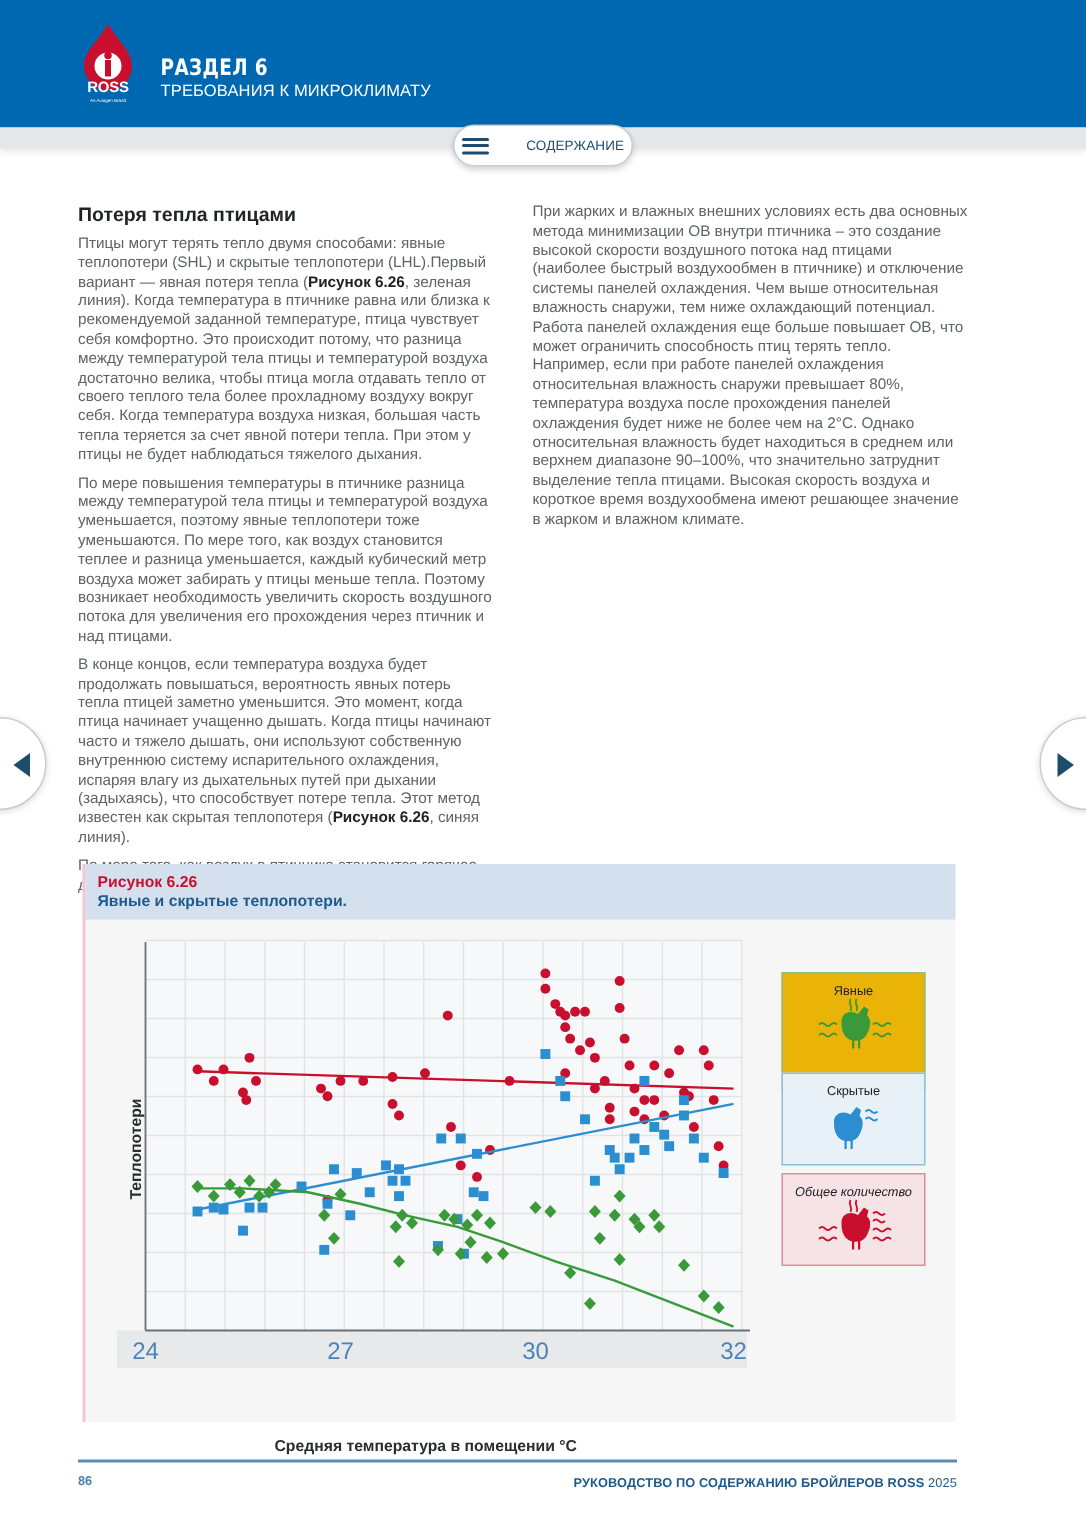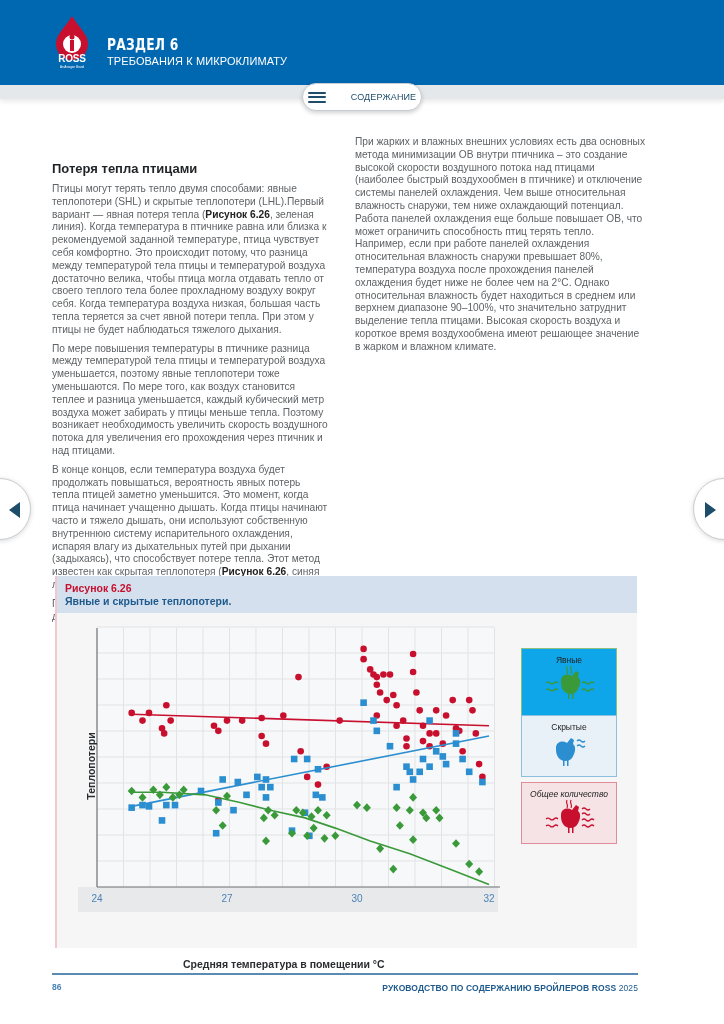--- a/index.html
+++ b/index.html
@@ -15,44 +15,44 @@
 
   .subbar { position: absolute; left: 0; top: 85px; width: 724px; height: 14px; background: #e4e8ea; box-shadow: 0 3px 4px rgba(0,0,0,0.08); }
   .toc-btn { position: absolute; left: 302px; top: 83px; width: 120px; height: 28px; background: #fff; border: 1px solid #c7cdd1; border-radius: 14px; box-shadow: 0 2px 4px rgba(0,0,0,0.18); display: flex; align-items: center; justify-content: center; gap: 25px; cursor: pointer; }
   .toc-btn .burger { width: 18px; height: 11px; display: flex; flex-direction: column; justify-content: space-between; }
   .toc-btn .burger span { display: block; height: 2px; background: #1e4d6b; border-radius: 1px; }
   .toc-btn .lbl { font-size: 9px; color: #1e4d6b; letter-spacing: 0.1px; }
 
   .col { position: absolute; font-size: 10.2px; line-height: 12.8px; color: #5f6366; }
   .col p { margin-bottom: 6px; }
   .col b { color: #222; font-weight: bold; }
-  .col-left { left: 52px; top: 135px; width: 276px; margin-top: 26px; }
+  .col-left { left: 52px; top: 135px; width: 276px; }
   .col-right { left: 355px; top: 136px; width: 290px; }
   .h-title { font-size: 13px; font-weight: bold; color: #1f2326; margin-bottom: 6px; line-height: 16px; }
 
   .nav-arrow { position: absolute; top: 478px; width: 62px; height: 62px; border-radius: 50%; background: #fff; border: 1px solid #c8ced2; box-shadow: 0 1px 5px rgba(0,0,0,0.15); cursor: pointer; }
   .nav-left { left: -31px; }
   .nav-right { left: 693px; }
   .tri-l { position: absolute; left: 39px; top: 23px; width: 0; height: 0; border-top: 8px solid transparent; border-bottom: 8px solid transparent; border-right: 11px solid #1e4d6b; }
   .tri-r { position: absolute; left: 11px; top: 23px; width: 0; height: 0; border-top: 8px solid transparent; border-bottom: 8px solid transparent; border-left: 11px solid #1e4d6b; }
 
   .figure { position: absolute; left: 55px; top: 576px; width: 582px; height: 372px; background: #f6f6f7; border-left: 2px solid #f3c7d0; }
   .fig-head { position: absolute; left: 0; top: 0; width: 580px; height: 37px; background: #d5e0ef; }
   .fig-num { position: absolute; left: 8px; top: 6px; color: #c8102e; font-weight: bold; font-size: 10.5px; }
   .fig-cap { position: absolute; left: 8px; top: 19px; color: #1e5a8c; font-weight: bold; font-size: 10.5px; }
 
   .chart-svg { position: absolute; left: 0; top: 0; }
   .xaxis-band { position: absolute; left: 78px; top: 887px; width: 420px; height: 25px; background: #e8e9eb; }
-  .xtick { position: absolute; top: 893px; font-size: 10px; color: #4b83b8; transform: translateX(-50%); }
+  .xtick { position: absolute; top: 893px; font-size: 16px; color: #4b83b8; transform: translateX(-50%); }
   .xlabel { position: absolute; left: 183px; top: 958px; font-size: 10.5px; font-weight: bold; color: #2a2d30; }
   .ylabel { position: absolute; left: 46px; top: 760px; font-size: 10.5px; font-weight: bold; color: #2a2d30; transform: rotate(-90deg); transform-origin: center; width: 90px; text-align: center; }
 
   .legend-box { position: absolute; left: 521px; width: 96px; border: 1px solid; display: flex; flex-direction: column; align-items: center; }
   .legend-box .lt { font-size: 8.5px; color: #222; margin-top: 6px; }
-  .lg-green { top: 648px; height: 80px; background: #0ea5e9; border-color: #8cc07f; }
+  .lg-green { top: 648px; height: 80px; background: #eab308; border-color: #8cc07f; }
   .lg-blue { top: 715px; height: 62px; background: #e9f1f8; border-color: #8cbfe0; }
   .lg-red { top: 782px; height: 62px; background: #f6e3e6; border-color: #e08c9b; font-style: italic; }
 
   .footer-line { position: absolute; left: 52px; top: 973px; width: 586px; height: 2px; background: #5b8ab2; }
   .page-num { position: absolute; left: 52px; top: 982px; font-size: 8.5px; color: #4b83b8; font-weight: bold; }
   .footer-title { position: absolute; right: 86px; top: 983px; font-size: 8.5px; color: #1e5a8c; font-weight: bold; letter-spacing: 0.1px; }
   .footer-title .yr { font-weight: normal; }
 </style>
 </head>
 <body>

